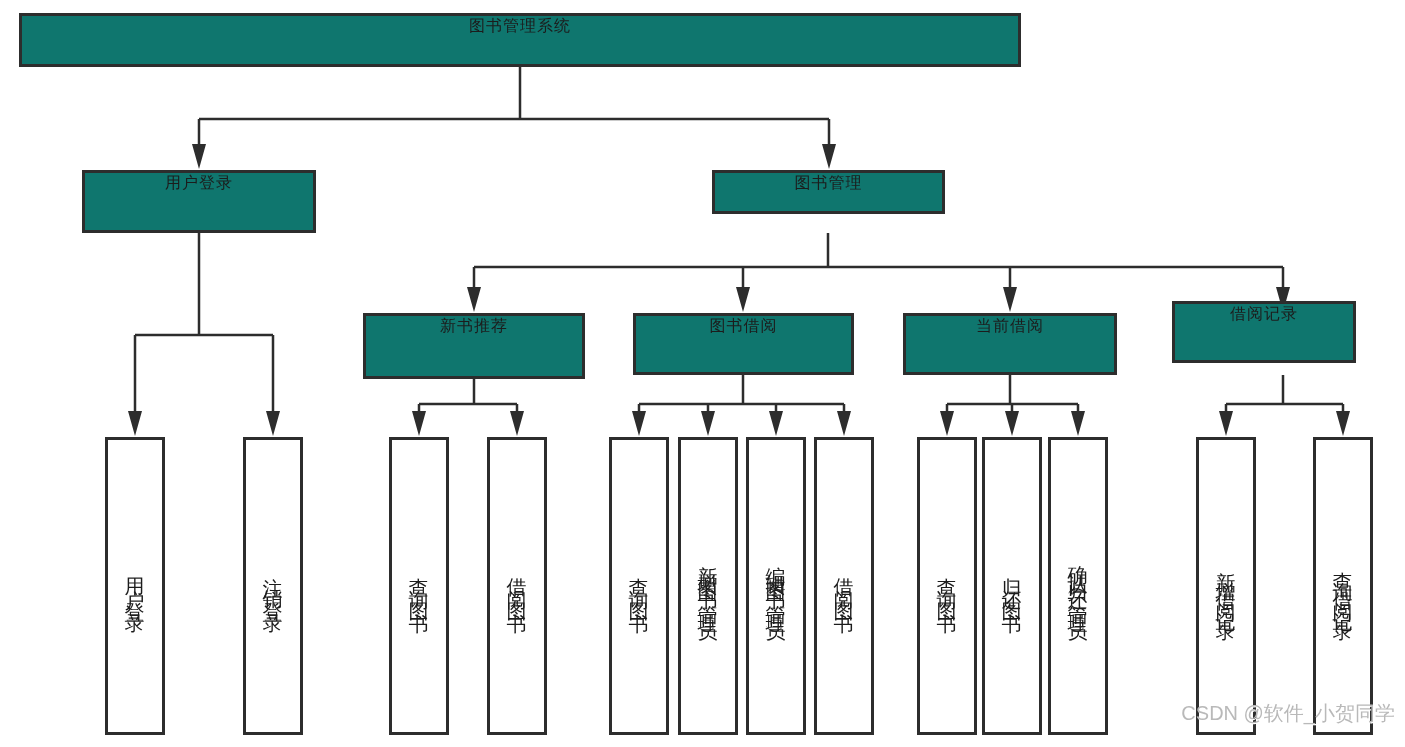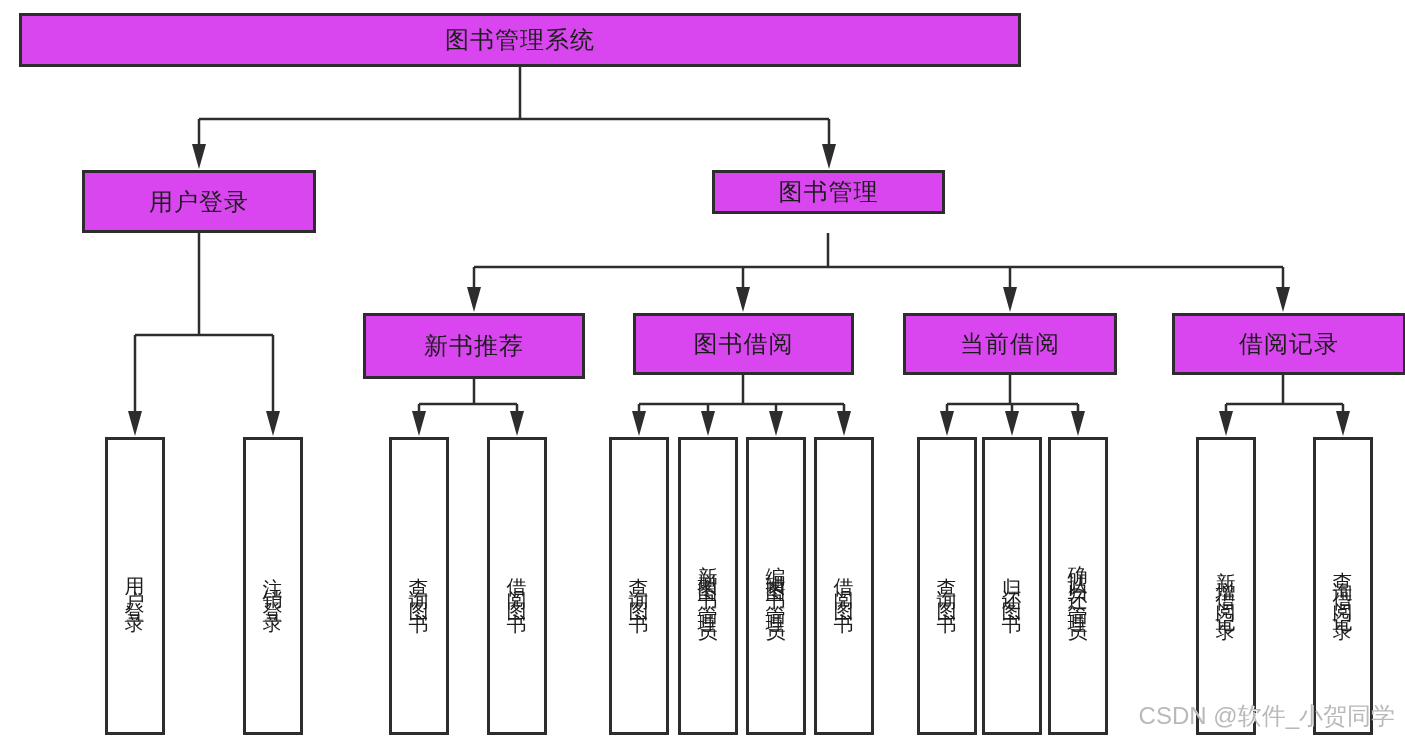--- a/index.html
+++ b/index.html
@@ -15,23 +15,23 @@
     background: #ffffff;
   }
   svg.connectors {
     position: absolute; left: 0; top: 0;
     width: 1405px; height: 747px;
     pointer-events: none;
   }
   .hbox {
     position: absolute;
     border: 3px solid #2d2d2d;
-    background: #d946ef;
-    display: flex; align-items: center; justify-content: center;
-    font-size: 24px; color: #1c1c1c;
+    background: #0f766e;
+    display: flex; justify-content: center;
+    font-size: 16px; color: #1c1c1c;
     letter-spacing: 1px;
     white-space: nowrap;
   }
   .vbox {
     position: absolute;
     top: 437px; height: 298px; width: 60px;
     border: 3px solid #2d2d2d;
     background: #ffffff;
     display: flex; align-items: center; justify-content: center;
     font-size: 20px; color: #1c1c1c;
@@ -41,21 +41,21 @@
     text-orientation: mixed;
     line-height: 1;
     white-space: nowrap;
   }
   .ls4 { letter-spacing: 12px; }
   .ls6 { letter-spacing: 10px; }
   .ls9 { letter-spacing: 8px; }
   .watermark {
     position: absolute;
     right: 10px; top: 700px;
-    font-size: 24px;
+    font-size: 20px;
     color: #b9b9b9;
     text-shadow: 1px 1px 0 #ffffff;
     white-space: nowrap;
   }
 </style>
 </head>
 <body>
 
 <div class="canvas">
 
@@ -95,21 +95,21 @@
 
   <div class="hbox" style="left:363px; top:313px; width:222px; height:66px;">
     <span>新书推荐</span>
   </div>
   <div class="hbox" style="left:903px; top:313px; width:214px; height:62px;">
     <span>当前借阅</span>
   </div>
   <div class="hbox" style="left:633px; top:313px; width:221px; height:62px;">
     <span>图书借阅</span>
   </div>
-  <div class="hbox" style="left:1172px; top:313px; width:234px; height:62px;">
+  <div class="hbox" style="left:1172px; top:301px; width:184px; height:62px;">
     <span>借阅记录</span>
   </div>
 
   <div class="vbox" style="left:105px;">
     <span class="vtext ls4">用户登录</span>
   </div>
   <div class="vbox" style="left:243px;">
     <span class="vtext ls4">注销登录</span>
   </div>
 

